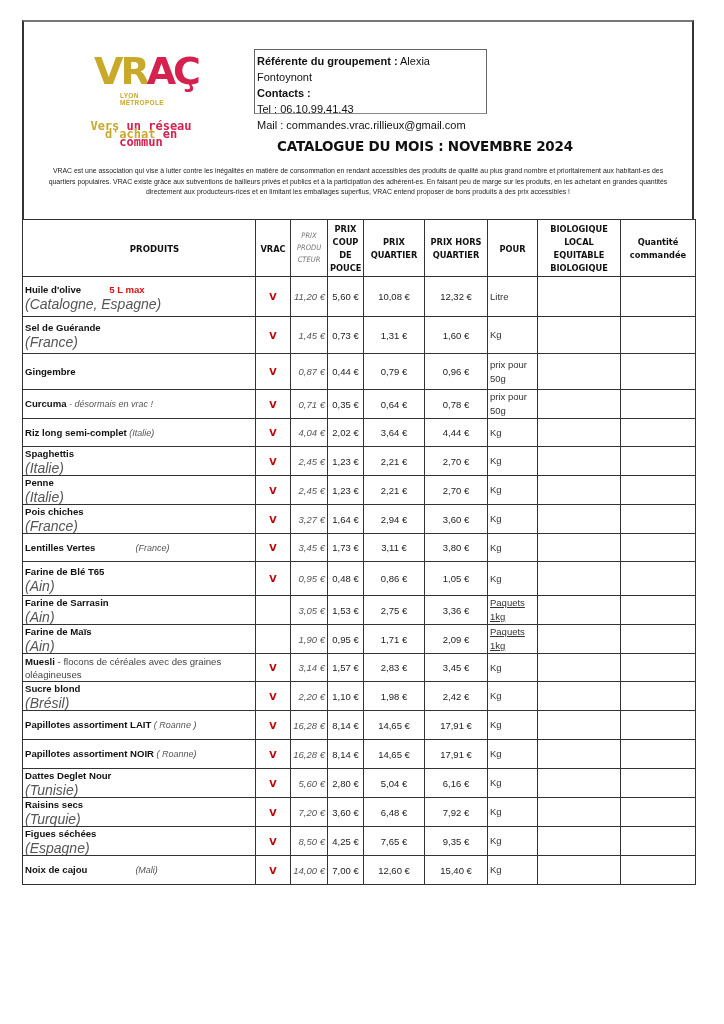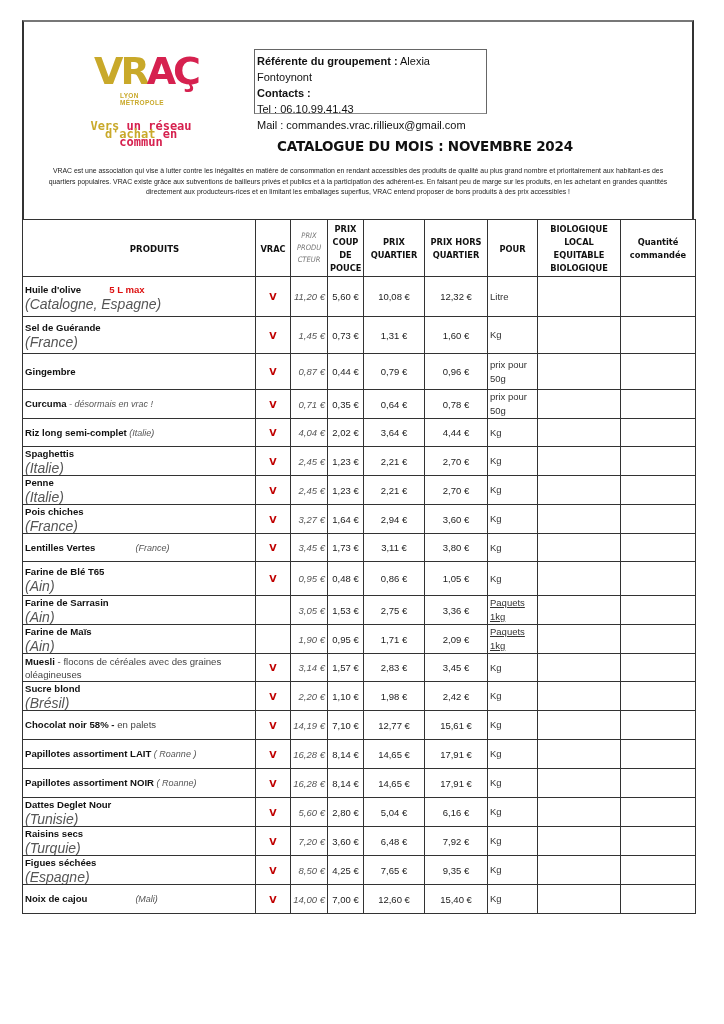--- a/index.html
+++ b/index.html
@@ -304,33 +304,20 @@
         <td class="pp">2,20 €</td>
         <td class="num">1,10 €</td>
         <td class="num">1,98 €</td>
         <td class="num">2,42 €</td>
         <td class="unit">Kg</td>
         <td></td>
         <td></td>
       </tr>
       <tr style="height: 29px;">
         <td>
-          <div class="pname"><span>Chocolat noir 58% -</span><span class="inl" style="color: rgb(68, 68, 68);"> en palets</span></div>
-        </td>
-        <td class="vmark">V</td>
-        <td class="pp">14,19 €</td>
-        <td class="num">7,10 €</td>
-        <td class="num">12,77 €</td>
-        <td class="num">15,61 €</td>
-        <td class="unit">Kg</td>
-        <td></td>
-        <td></td>
-      </tr>
-      <tr style="height: 29px;">
-        <td>
           <div class="pname"><span>Papillotes assortiment LAIT</span><span class="inl-it"> ( Roanne )</span></div>
         </td>
         <td class="vmark">V</td>
         <td class="pp">16,28 €</td>
         <td class="num">8,14 €</td>
         <td class="num">14,65 €</td>
         <td class="num">17,91 €</td>
         <td class="unit">Kg</td>
         <td></td>
         <td></td>

